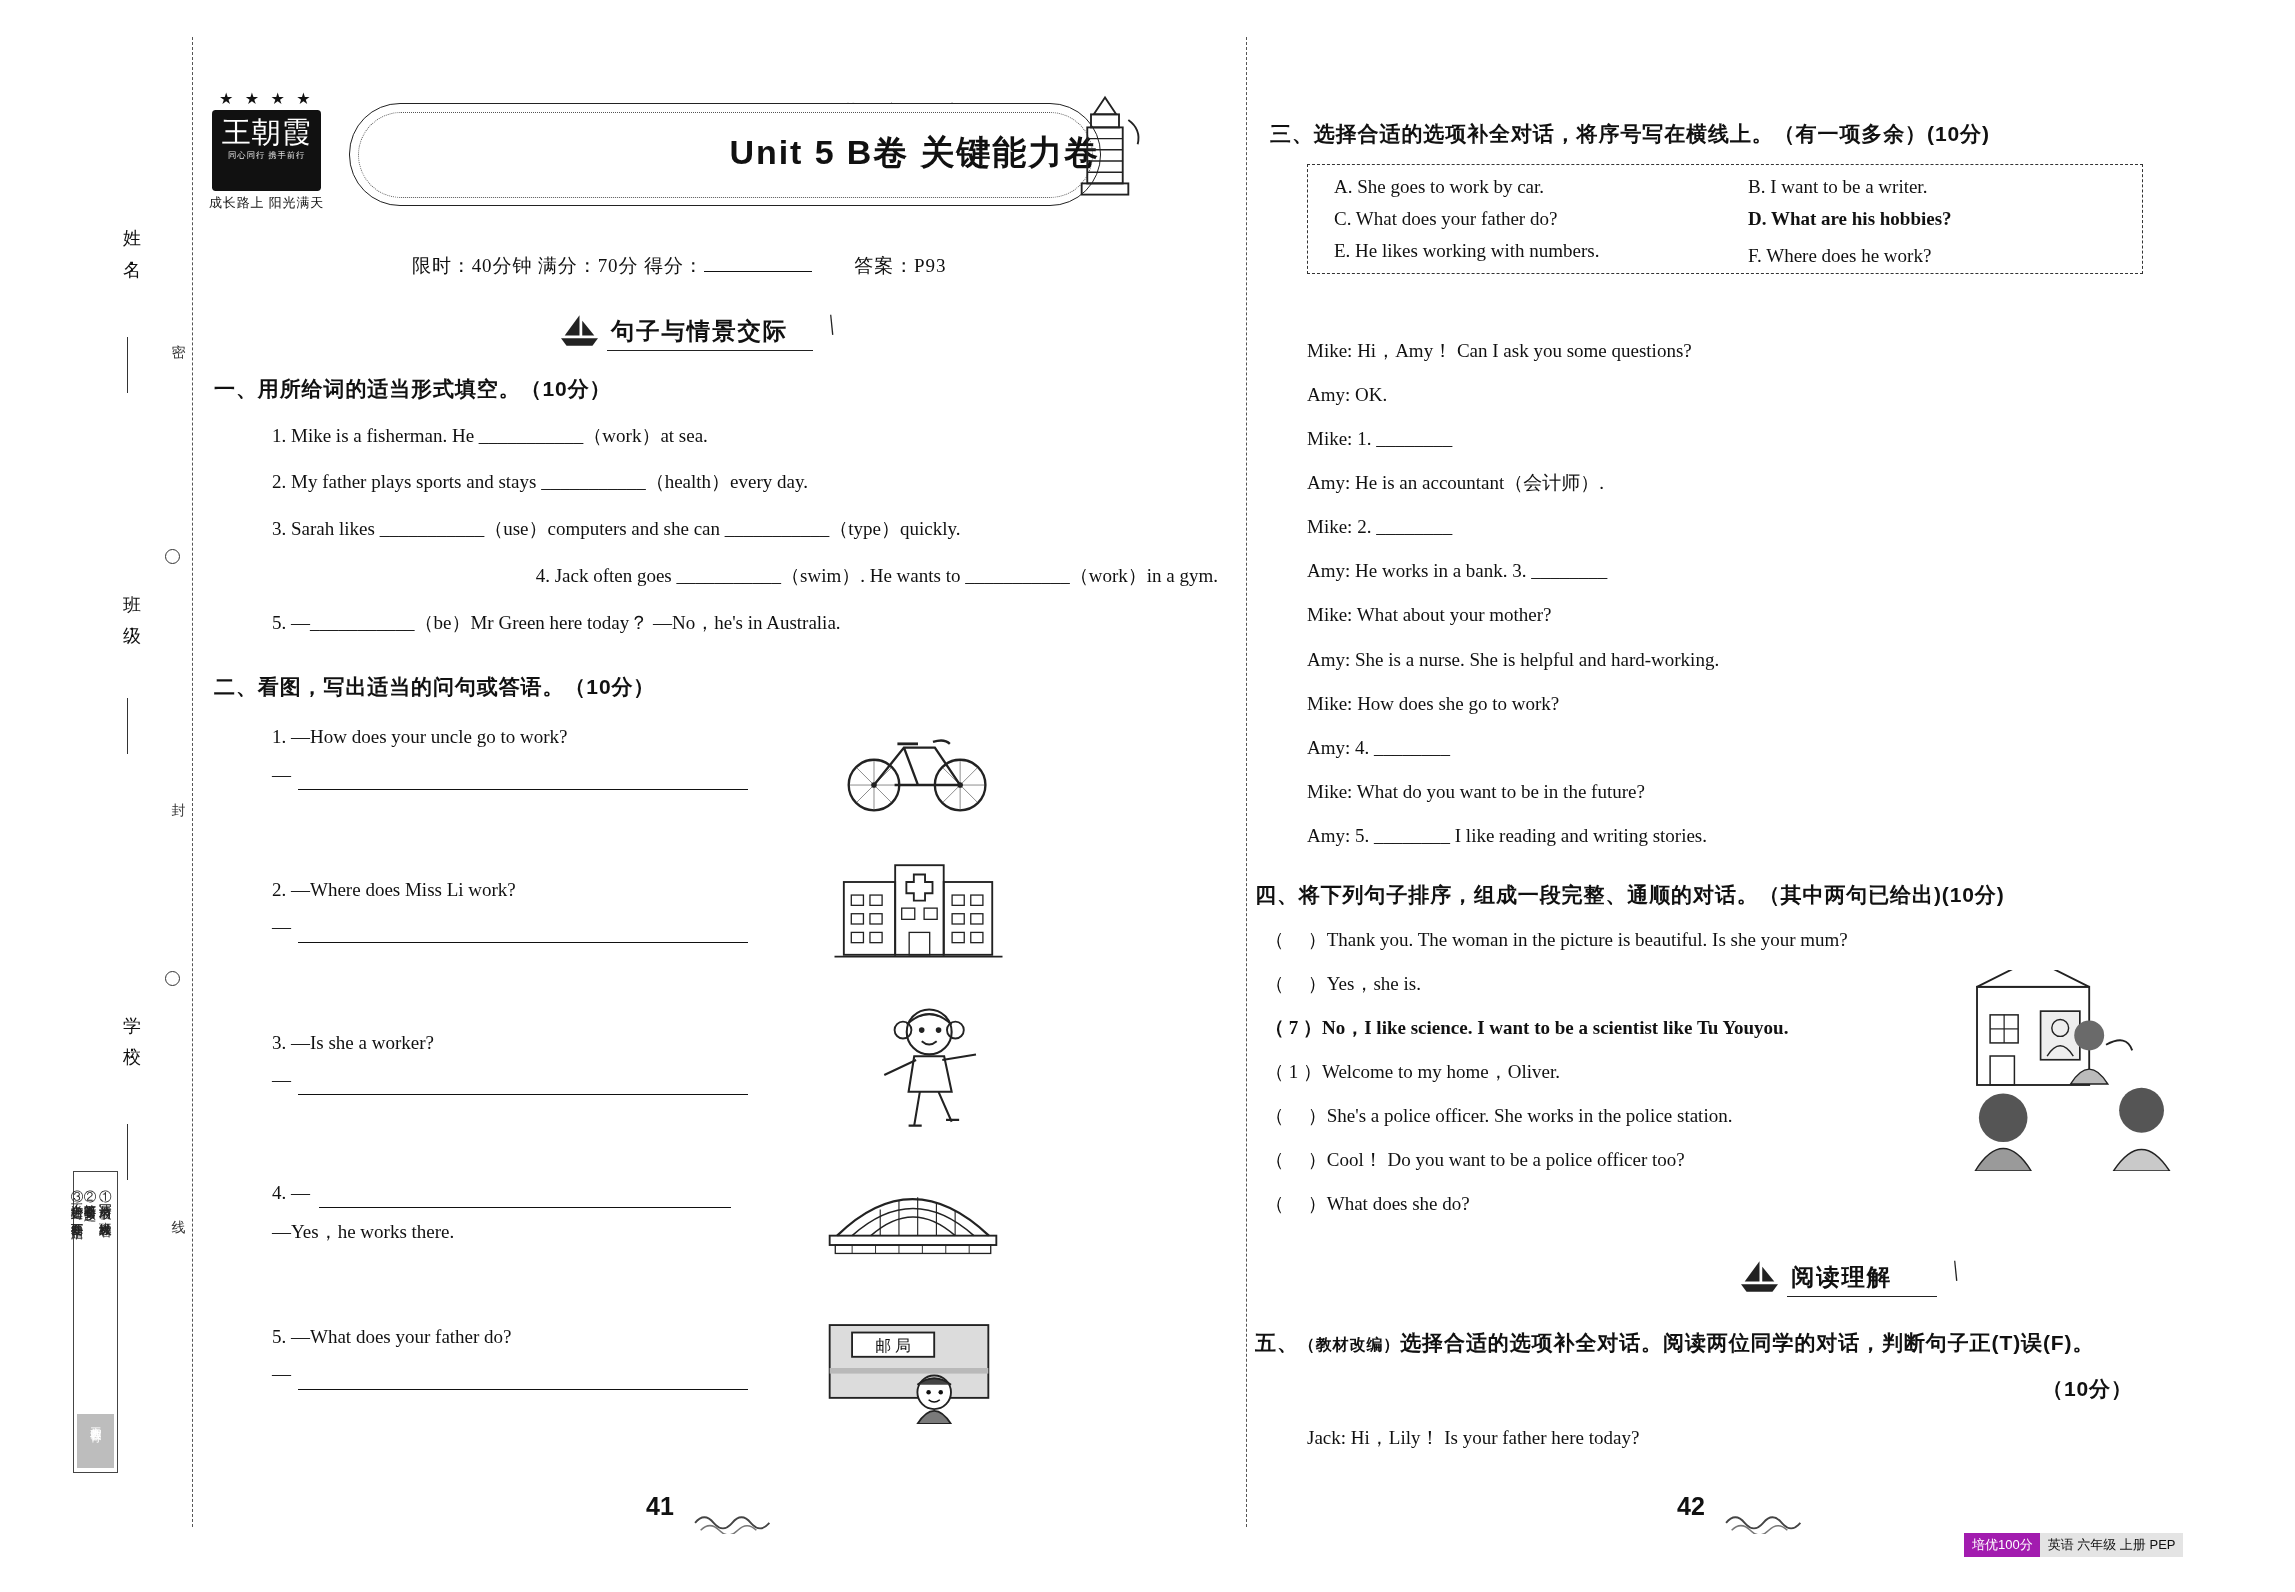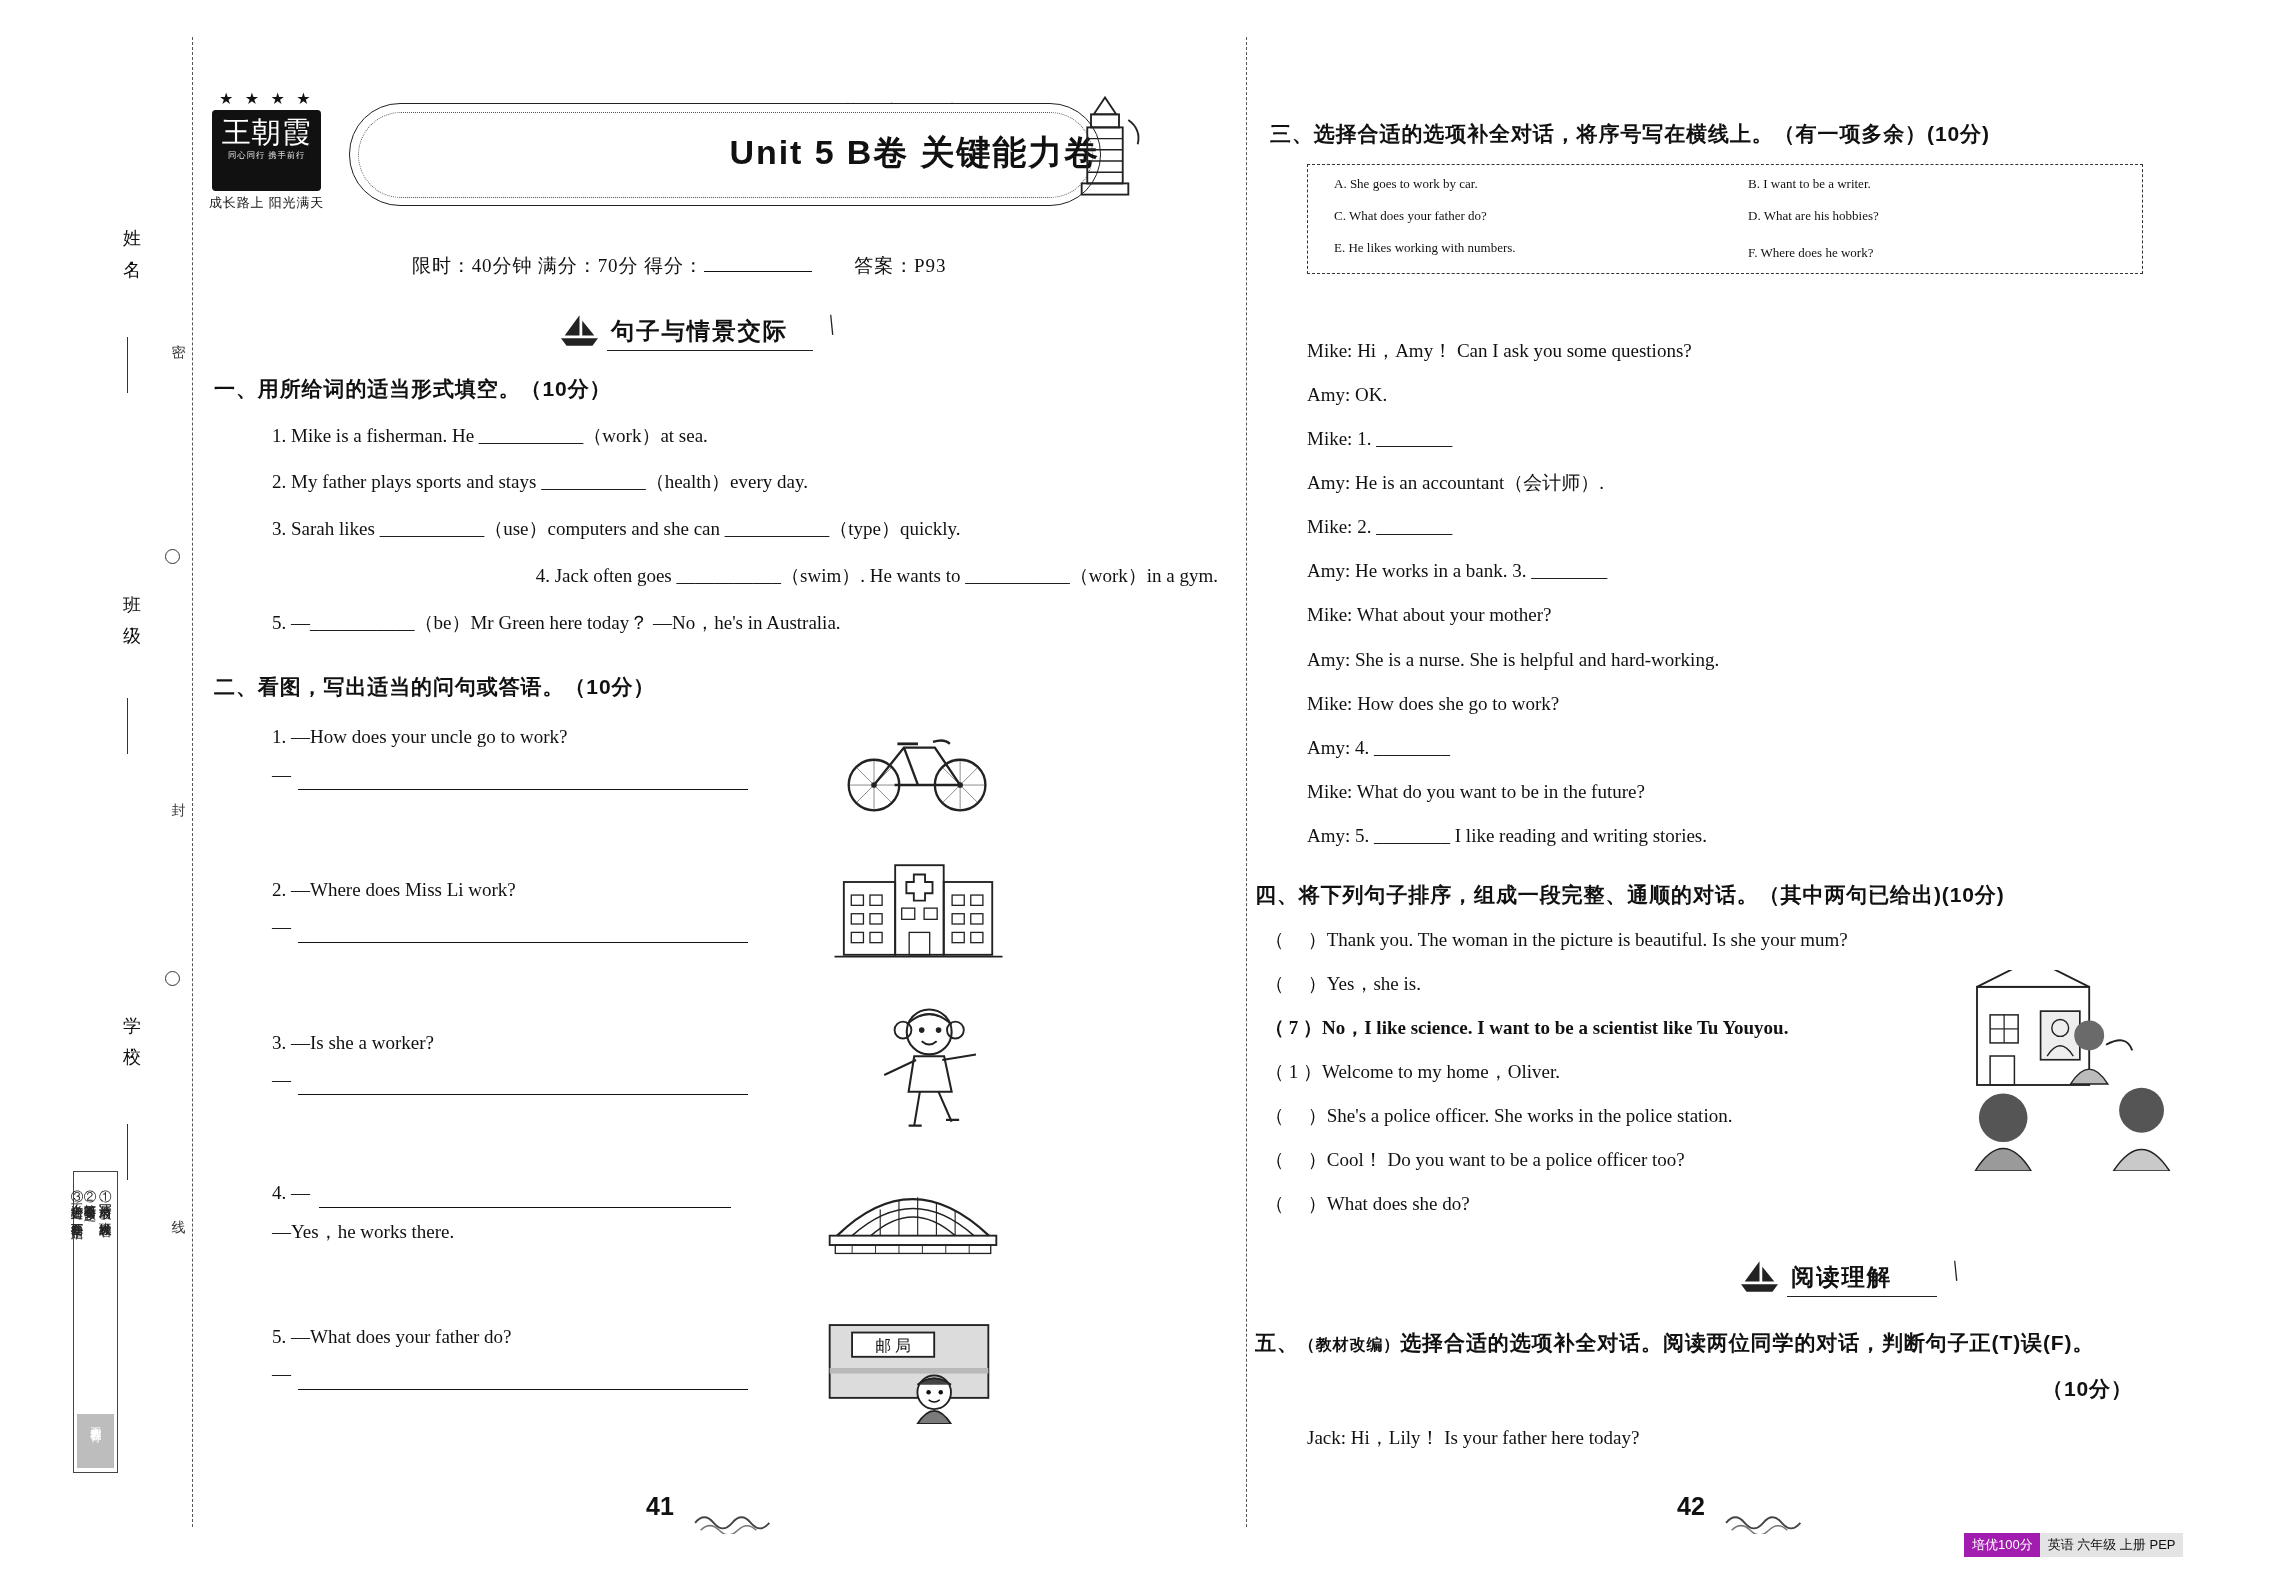--- a/index.html
+++ b/index.html
@@ -120,21 +120,21 @@
   }
   .item{
     position:absolute;font-size:19px;line-height:28px;
   }
   .ans-line{position:absolute;border-bottom:0.9px solid #111;}
 
   
   .optbox{
     position:absolute;left:1307px;top:164px;width:834px;height:108px;border:1.9px dashed #333;
   }
-  .optbox .row{position:absolute;font-size:13px;}
+  .optbox .row{position:absolute;font-size:19px;}
 
   
   .pagenum{
     position:absolute;font-size:25px;font-weight:bold;font-family:"Liberation Sans", sans-serif;
   }
   .wave{position:absolute;}
   .footbadge{
     position:absolute;right:112px;bottom:36px;height:24px;display:flex;align-items:stretch;font-size:13px;
     font-family:"Liberation Sans", sans-serif;
   }
@@ -346,21 +346,21 @@
       <circle cx="129" cy="86" r="2.4" fill="#111"></circle>
     <path d="M116 94 q6 5 12 0" fill="none" stroke="#111" stroke-width="1.6"></path>
   </svg>
 
   <div class="q-head" style="left:1270px;top:120px;">三、选择合适的选项补全对话，将序号写在横线上。（有一项多余）(10分)</div>
 
   <div class="optbox">
     <div class="row" style="left:26px;top:11.2px;">A. She goes to work by car.</div>
     <div class="row" style="left:440px;top:11.2px;">B. I want to be a writer.</div>
     <div class="row" style="left:26px;top:43px;">C. What does your father do?</div>
-    <div class="row" style="left:440px;top:43px;">D. What are his hobbies?</div>
+    <div class="row" style="left:440px;top:43px;font-weight:bold;">D. What are his hobbies?</div>
     <div class="row" style="left:26px;top:75px;">E. He likes working with numbers.</div>
     <div class="row" style="left:440px;top:74px;margin-top:6px;">F. Where does he work?</div>
   </div>
 
   <div class="item" style="left:1307px;top:337px;width:843px;">Mike: Hi，Amy！ Can I ask you some questions?</div>
   <div class="item" style="left:1307px;top:381px;width:843px;">Amy: OK.</div>
   <div class="item" style="left:1307px;top:425px;width:843px;">Mike: 1. ________</div>
   <div class="item" style="left:1307px;top:469px;width:843px;">Amy: He is an accountant（会计师）.</div>
   <div class="item" style="left:1307px;top:513px;width:843px;">Mike: 2. ________</div>
   <div class="item" style="left:1307px;top:557px;width:843px;">Amy: He works in a bank. 3. ________</div>

